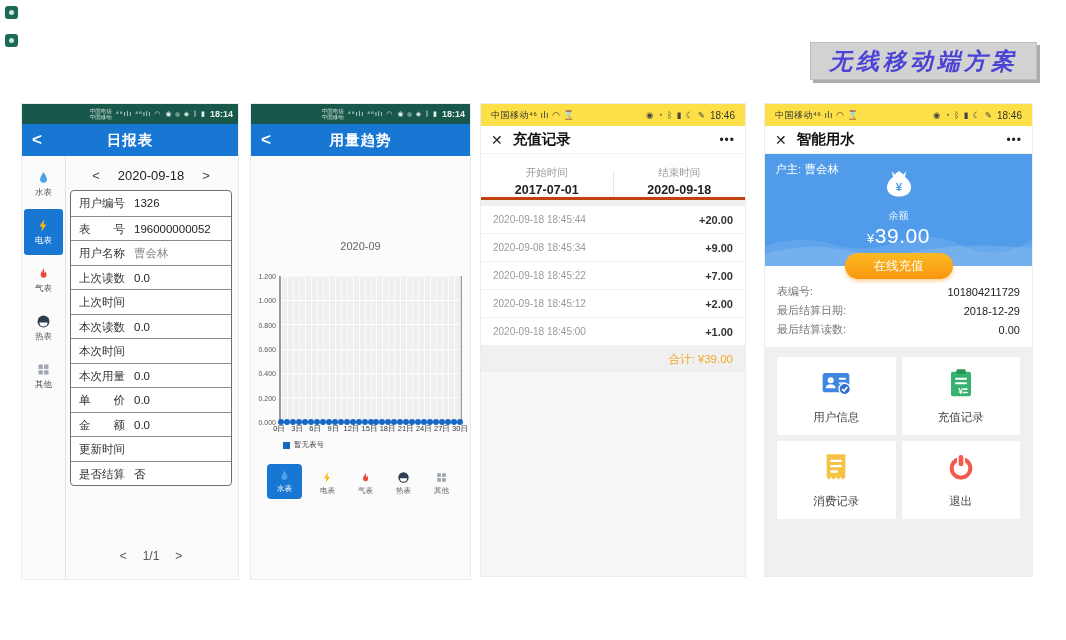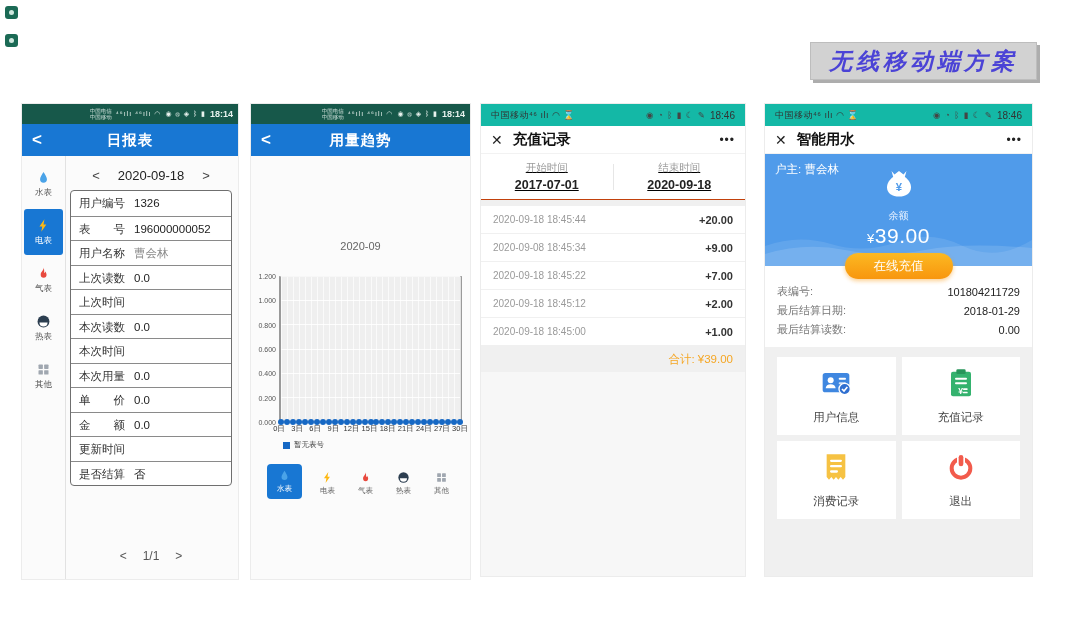--- a/index.html
+++ b/index.html
@@ -35,21 +35,21 @@
   .sb-right { font-size:7px; letter-spacing:1px; }
   .sb-time { font-size:9px; font-weight:bold; }
 
   
   .nav-blue { height:32px; background:#1877d3; color:#fff; display:flex; align-items:center;
     position:relative; flex:none; }
   .nav-back { position:absolute; left:10px; font-size:17px; font-weight:bold; cursor:pointer; }
   .nav-blue-title { flex:1; text-align:center; font-size:14.5px; font-weight:bold; letter-spacing:1px; }
 
   
-  .sb-white { height:22px; background:#14b8a6; color:#333; display:flex; align-items:center;
+  .sb-white { height:22px; background:#fde047; color:#333; display:flex; align-items:center;
     padding:0 10px; flex:none; font-size:9px; }
   .sbw-left { flex:1; letter-spacing:.5px; }
   .sbw-icons { letter-spacing:1px; font-size:8.5px; color:#444; }
   .sbw-time { margin-left:4px; font-size:10px; }
 
   
   .nav-white { height:28px; background:#fff; display:flex; align-items:center; padding:0 10px;
     flex:none; border-bottom:1px solid #f2f2f2; }
   .nw-close { font-size:14px; color:#222; cursor:pointer; }
   .nw-title { font-size:14.5px; font-weight:bold; color:#111; margin-left:10px; flex:1; }
@@ -96,22 +96,22 @@
   .legend { margin:4px 0 0 32px; display:flex; align-items:center; gap:4px; font-size:7.5px; color:#444; }
   .legend-swatch { width:7px; height:7px; background:#1668c4; }
   .p2-tabs { margin-top:14px; display:flex; justify-content:center; align-items:flex-end; gap:13px; }
   .p2-tab { display:flex; flex-direction:column; align-items:center; gap:2px; color:#666;
     cursor:pointer; padding:3px 5px; border-radius:4px; }
   .p2-tab .micon svg { width:13px; height:13px; display:block; }
   .p2-tab .mlabel { font-size:7.5px; }
   .p2-tab.selected { background:#1877d3; color:#fff; padding:5px 10px; }
 
   
-  .p3-filter { height:46px; display:flex; align-items:center; border-bottom:1px solid #c2410c;
-    background:#fff; flex:none;text-decoration:underline; }
+  .p3-filter { height:46px; display:flex; align-items:flex-end; border-bottom:3px solid #c2410c;
+    background:#fff; flex:none; }
   .f-col { flex:1; display:flex; flex-direction:column; align-items:center; gap:3px; cursor:pointer; }
   .f-label { font-size:10.5px; color:#9b9b9b; }
   .f-value { font-size:12.5px; font-weight:bold; color:#222; }
   .f-div { width:1px; height:26px; background:#e6e6e6; }
   .p3-gap { height:6px; background:#f0f0f0; flex:none; }
   .rec-row { height:28px; display:flex; align-items:center; justify-content:space-between;
     padding:0 12px; border-bottom:1px solid #f0f0f0; background:#fff; flex:none; }
   .rec-time { font-size:10px; color:#9a9a9a; }
   .rec-amt { font-size:11px; color:#333; font-weight:bold; }
   .p3-total { height:26px; background:#f0f0f0; display:flex; align-items:center;
@@ -498,21 +498,21 @@
     </div>
     <button class="p4-recharge">在线充值</button>
     <div class="p4-content">
       <div class="p4-info">
         <div class="info-row">
           <span class="info-label">表编号:</span>
           <span class="info-value">101804211729</span>
         </div>
         <div class="info-row">
           <span class="info-label">最后结算日期:</span>
-          <span class="info-value">2018-01-29</span>
+          <span class="info-value">2018-12-29</span>
         </div>
         <div class="info-row">
           <span class="info-label">最后结算读数:</span>
           <span class="info-value">0.00</span>
         </div>
       </div>
       <div class="p4-grid" id="p4-grid">
           <div class="grid-card">
             <span><svg viewBox="0 0 48 48">
                 <rect x="4" y="9" width="40" height="29" rx="4" fill="#3f87e0"></rect>

